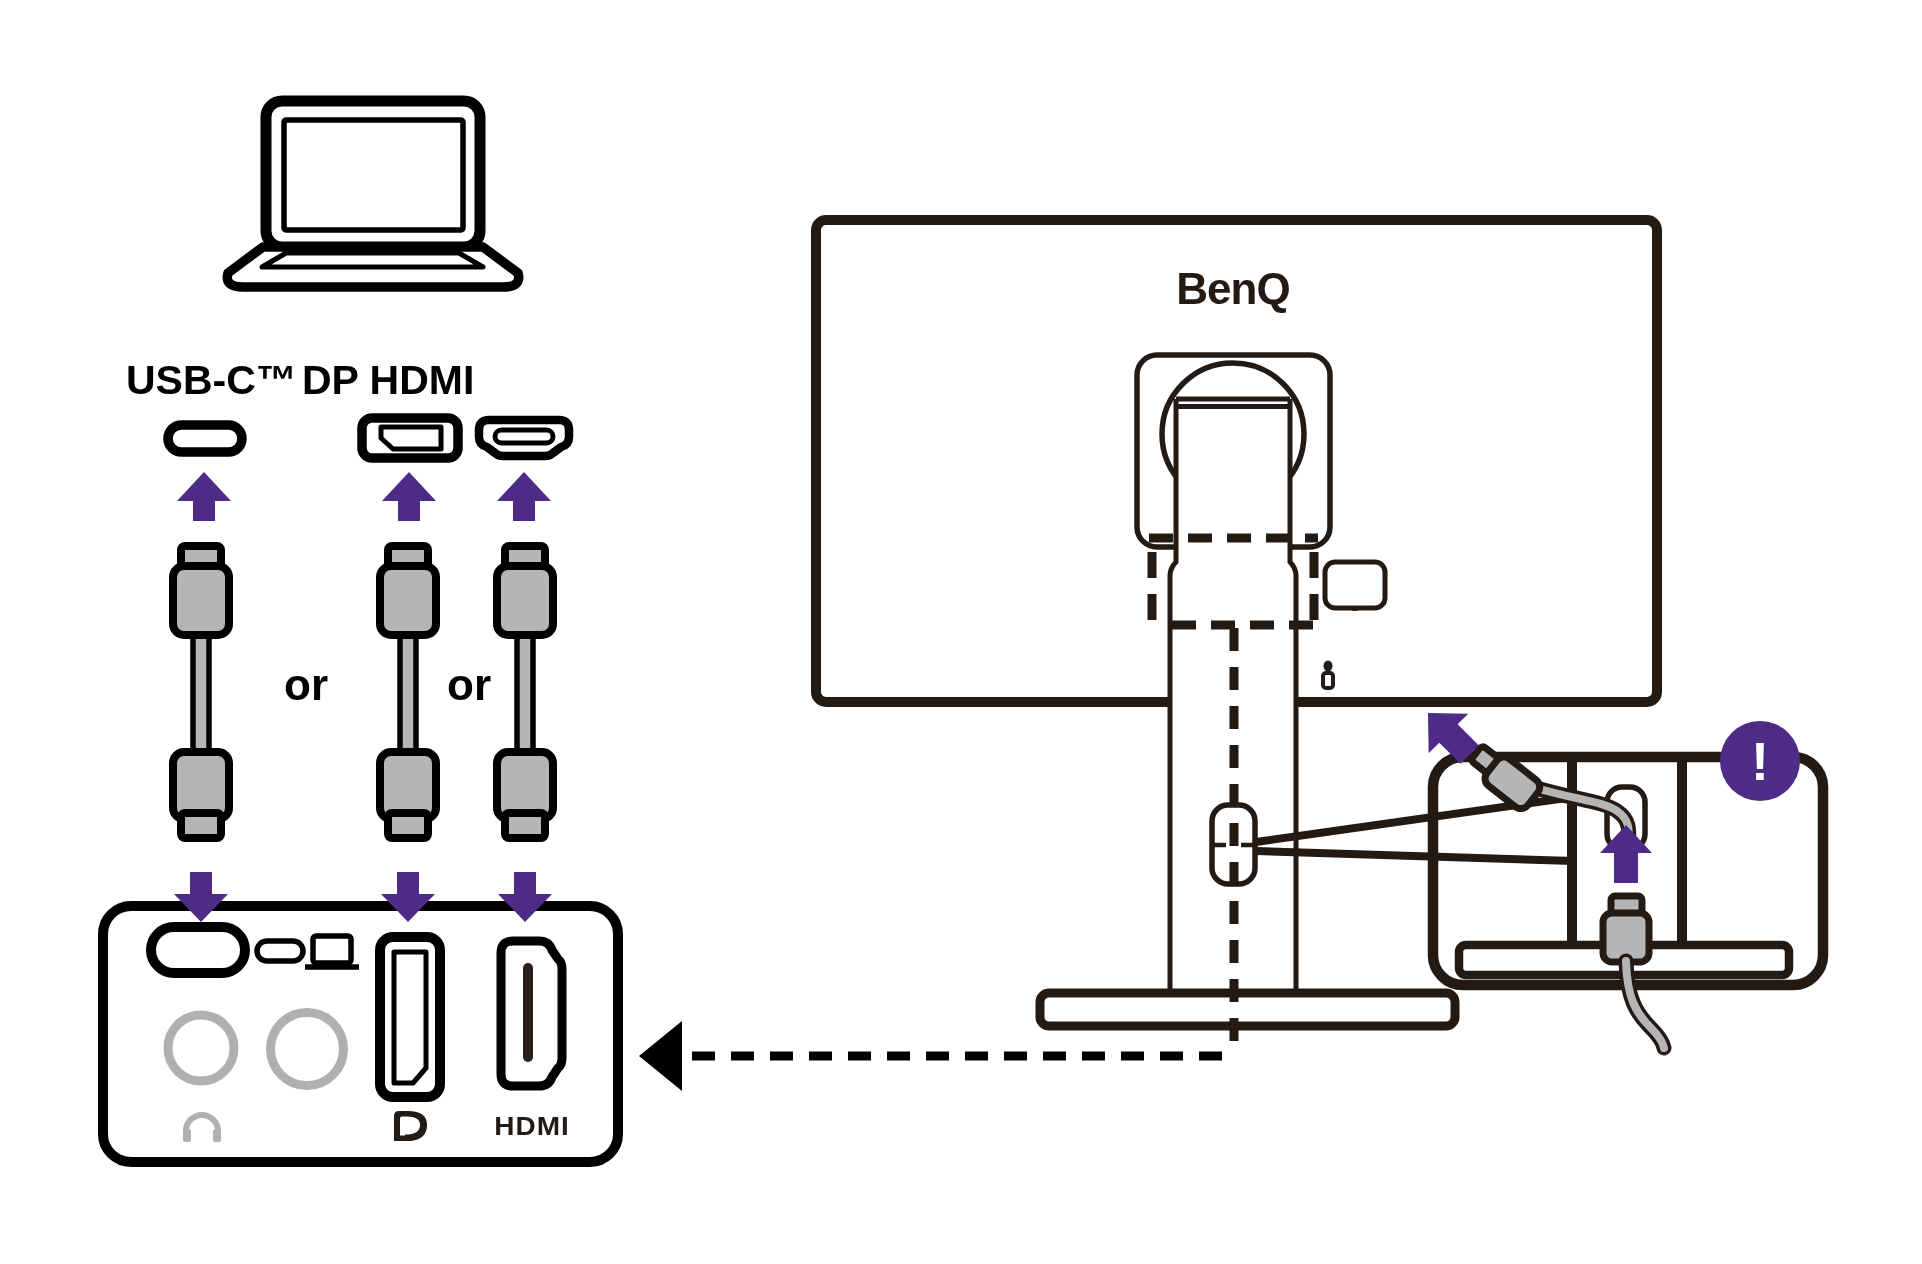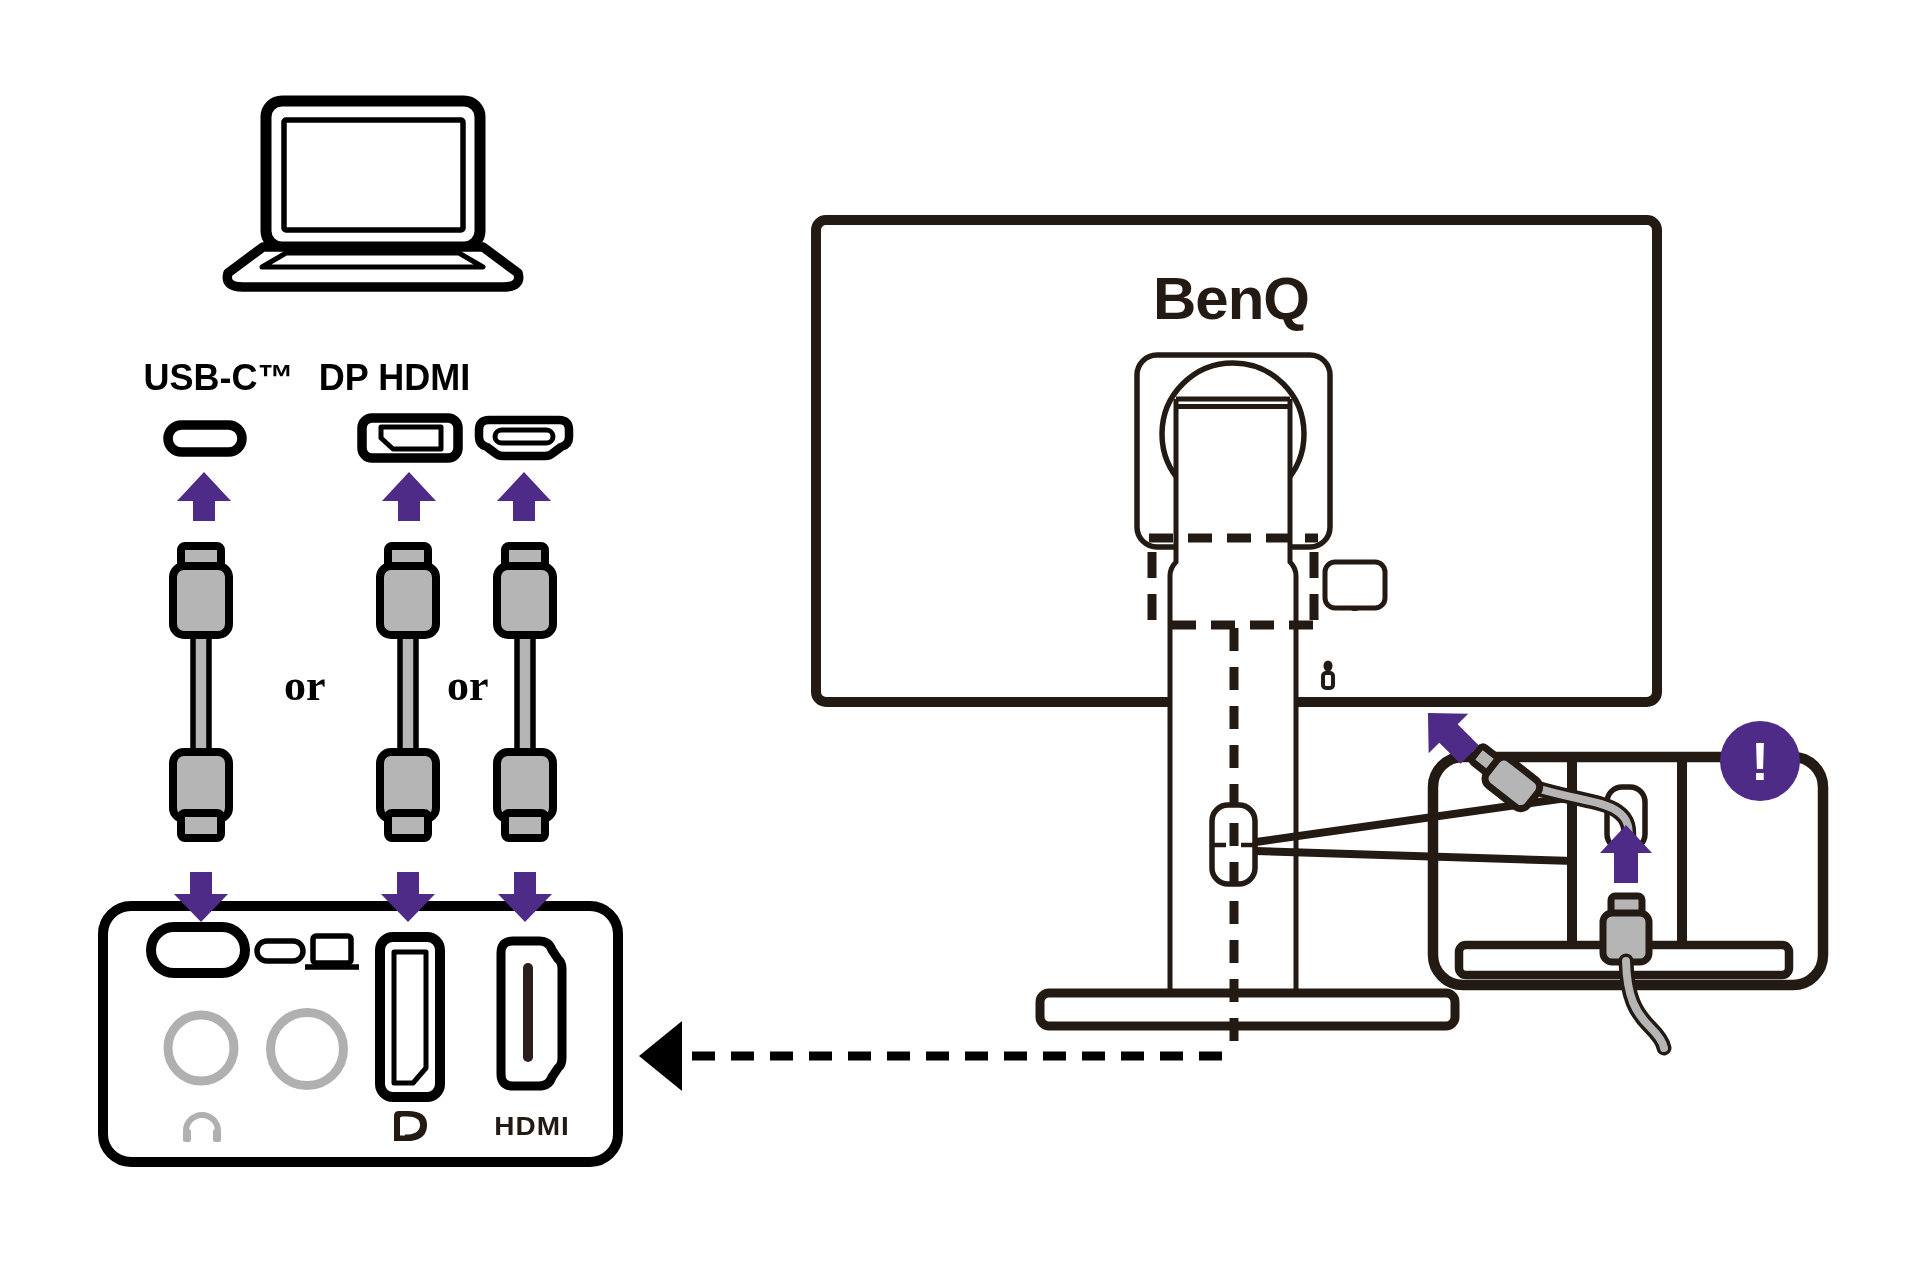--- a/index.html
+++ b/index.html
@@ -3,23 +3,23 @@
 <meta charset="utf-8">
 <style>
   html,body { margin:0; padding:0; background:#fff; }
   .canvas {
     position:relative; width:1922px; height:1264px;
     background:var(--background,#fff); overflow:hidden;
     font-family:"Liberation Sans", sans-serif;
   }
   svg { position:absolute; left:0; top:0; }
   .lbl { position:absolute; color:var(--outline-black,#000); white-space:nowrap; }
-  .port-label { font-size:36px; font-weight:700; letter-spacing:0; text-align:center; }
-  .or-label  { font-size:44px; font-weight:700;font-family:Liberation Serif, serif; }
-  .benq  { font-size:60px; font-weight:bold; letter-spacing:-1px; color:var(--outline-dark,#241a14); text-align:left; }
+  .port-label { font-size:41px; font-weight:700; letter-spacing:0; text-align:left; }
+  .or-label  { font-size:44px; font-weight:700; }
+  .benq  { font-size:44px; font-weight:bold; letter-spacing:-1px; color:var(--outline-dark,#241a14); text-align:center; }
   .hdmi-logo { font-size:28px; font-weight:bold; letter-spacing:1px; color:var(--outline-dark,#241a14); text-align:center; transform:scaleY(0.95); }
   .tilde { font-size:30px; font-weight:700; color:var(--outline-dark,#241a14); text-align:center; }
   .warning-badge {
     position:absolute; left:1720px; top:721px; width:80px; height:80px;
     border-radius:50%; background:var(--accent-purple,#4e2b87);
     display:flex; align-items:center; justify-content:center;
   }
   .warning-badge span { color:#fff; font-size:54px; font-weight:bold; line-height:1; }
   
   .sk  { stroke:var(--outline-black,#000); fill:none; }

